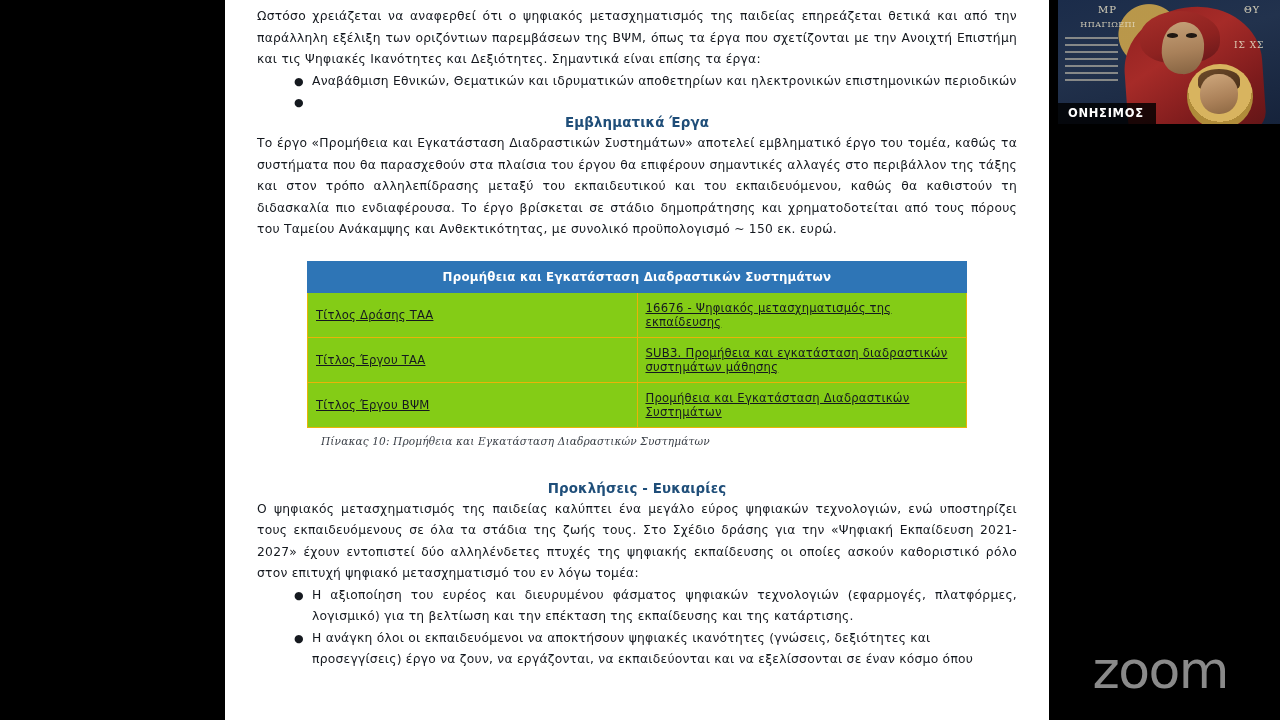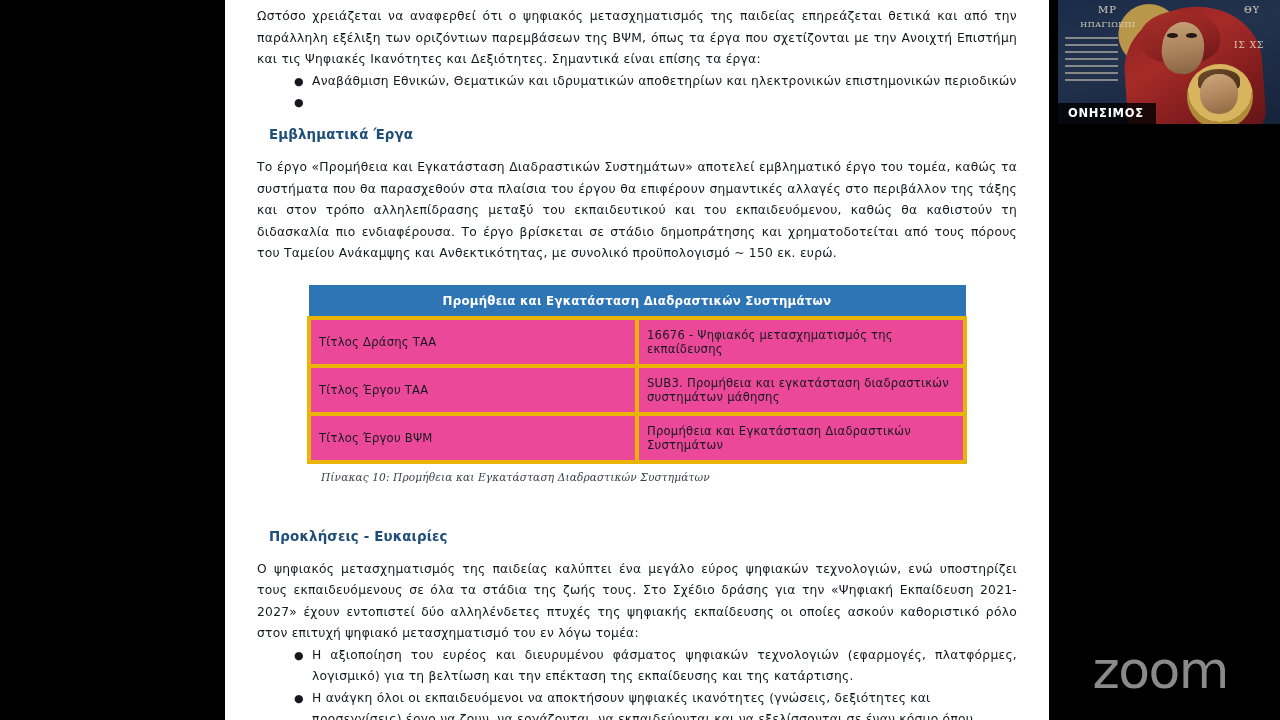--- a/index.html
+++ b/index.html
@@ -47,22 +47,23 @@
     text-justify: inter-word;
     margin: 0 0 0 0;
     letter-spacing: 0.02em;
   }
 
   .doc-heading {
     color: #1f4e79;
     font-size: 13.4px;
     font-weight: bold;
     line-height: 21px;
-    margin: 12px;
+    margin: 0;
     letter-spacing: 0.01em;
+    text-align: center;
   }
 
   ul.doc-list {
     margin: 0;
     padding: 0 0 0 55px;
     list-style: none;
   }
   ul.doc-list li {
     position: relative;
     color: #15191f;
@@ -98,27 +99,28 @@
     background: #2e75b6;
     color: #ffffff;
     font-size: 11.8px;
     font-weight: bold;
     text-align: center;
     padding: 8px 6px;
     border: 1px solid #2e75b6;
     letter-spacing: 0.02em;
   }
   table.doc-table td {
-    background: #ec4899;
+    background: #84cc16;
     color: #15191f;
     font-size: 11.6px;
     padding: 8px 8px;
-    border: 4px solid #eab308;
+    border: 1px solid #eab308;
     vertical-align: middle;
     letter-spacing: 0.02em;
+    text-decoration: underline;
   }
   table.doc-table td.label-col {
     width: 160px;
     font-weight: normal;
   }
   .table-caption {
     margin-top: 7px;
     padding-left: 14px;
     font-family: "DejaVu Serif", "Liberation Serif", serif;
     font-style: italic;

